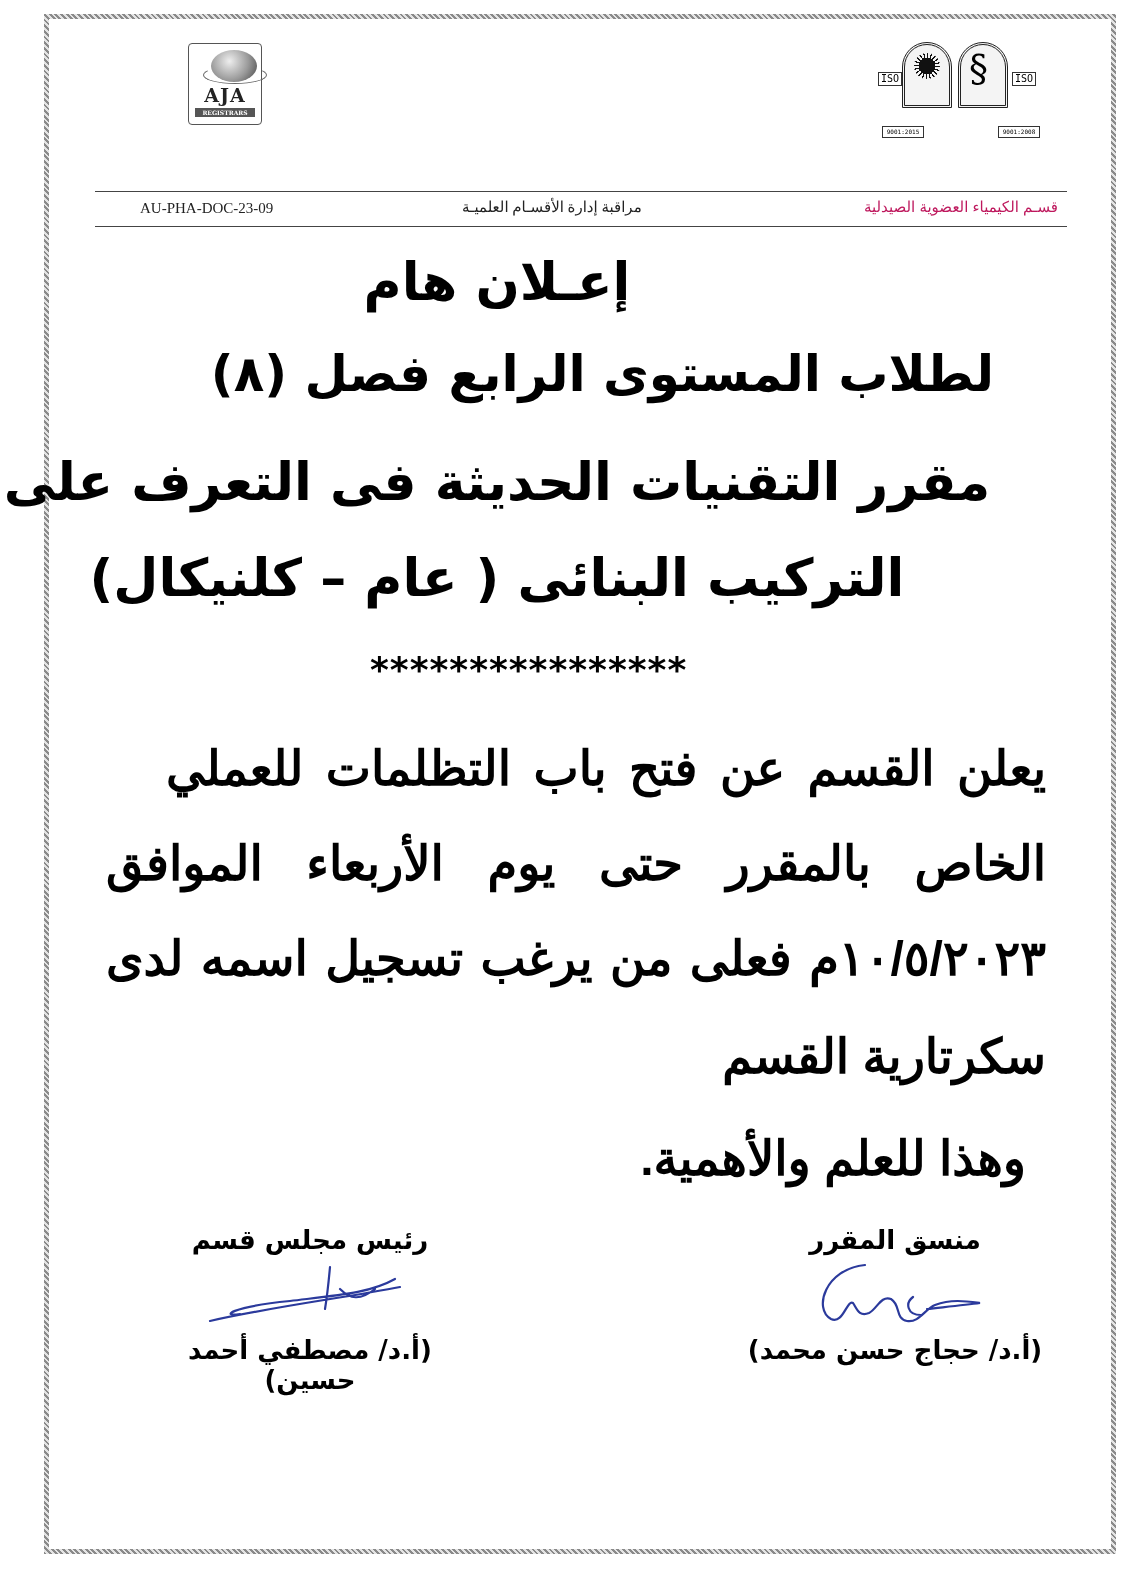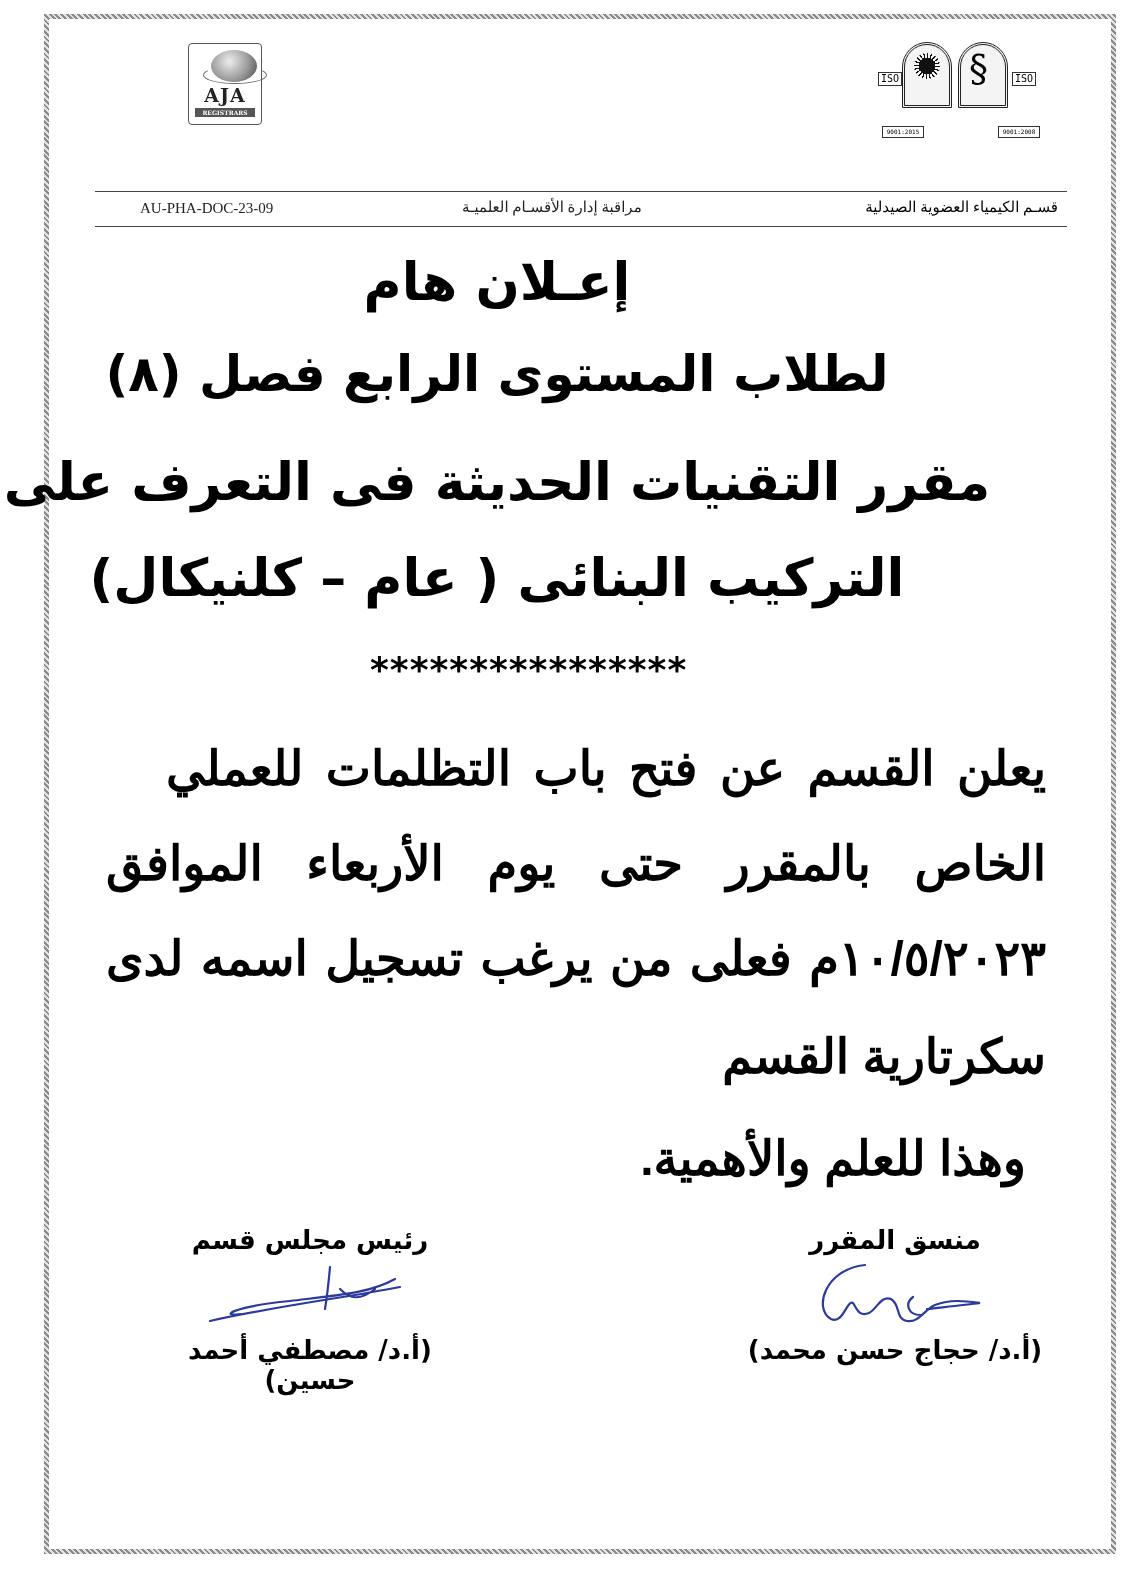--- a/index.html
+++ b/index.html
@@ -32,26 +32,26 @@
               border:1px solid #333; line-height:12px; font-family:"DejaVu Sans Mono", monospace; }
   .logo-univ .badge.l { left:0; } .logo-univ .badge.r { right:0; }
   .logo-univ .iso { position:absolute; top:84px; width:40px; height:10px; border:1px solid #333; font-size:6px;
               line-height:10px; text-align:center; font-family:"DejaVu Sans Mono", monospace; }
   .logo-univ .iso.l { left:4px; } .logo-univ .iso.r { right:-4px; }
 
   .hdr-line { position:absolute; left:95px; width:972px; height:0; border-top:1.5px solid #444; }
   .hdr-line.top { top:191px; } .hdr-line.bottom { top:226px; }
   .hdr-code { position:absolute; left:140px; top:200px; font-family:"Liberation Serif", serif; font-size:15px; color:#222; }
   .hdr-mid { position:absolute; left:462px; top:198px; direction:rtl; font-family:"Liberation Serif", serif; font-size:15px; color:#222;text-align:right; }
-  .hdr-right { position:absolute; right:76px; top:198px; direction:rtl; font-family:Liberation Serif, serif; font-size:15px; color:#000000; }
+  .hdr-right { position:absolute; right:76px; top:198px; direction:rtl; font-family:Liberation Sans, sans-serif; font-size:15px; color:#be185d; }
 
   .title { position:absolute; left:0; width:994px; text-align:center; direction:rtl;
            font-family:"DejaVu Sans", sans-serif; font-weight:bold; color:#000; }
   .t1 { top:252px; font-size:52px; }
-  .t2 { top:345px; font-size:50px; }
+  .t2 { top:345px; font-size:50px;text-align:right; }
   .t3 { top:452px; font-size:52px; }
   .t4 { top:548px; font-size:52px; }
   .stars { position:absolute; left:370px; top:649px; font-size:36px; font-weight:bold; letter-spacing:1px;
            font-family:"DejaVu Sans", sans-serif; }
 
   .body-line { position:absolute; right:88px; direction:rtl; font-family:"Liberation Sans", sans-serif;
                font-weight:bold; font-size:48px; white-space:nowrap; text-align:justify; }
   .b1 { top:740px; width:880px; text-align-last:justify; }
   .b2 { top:835px; width:940px; text-align-last:justify; }
   .b3 { top:930px; width:940px; text-align-last:justify; }

